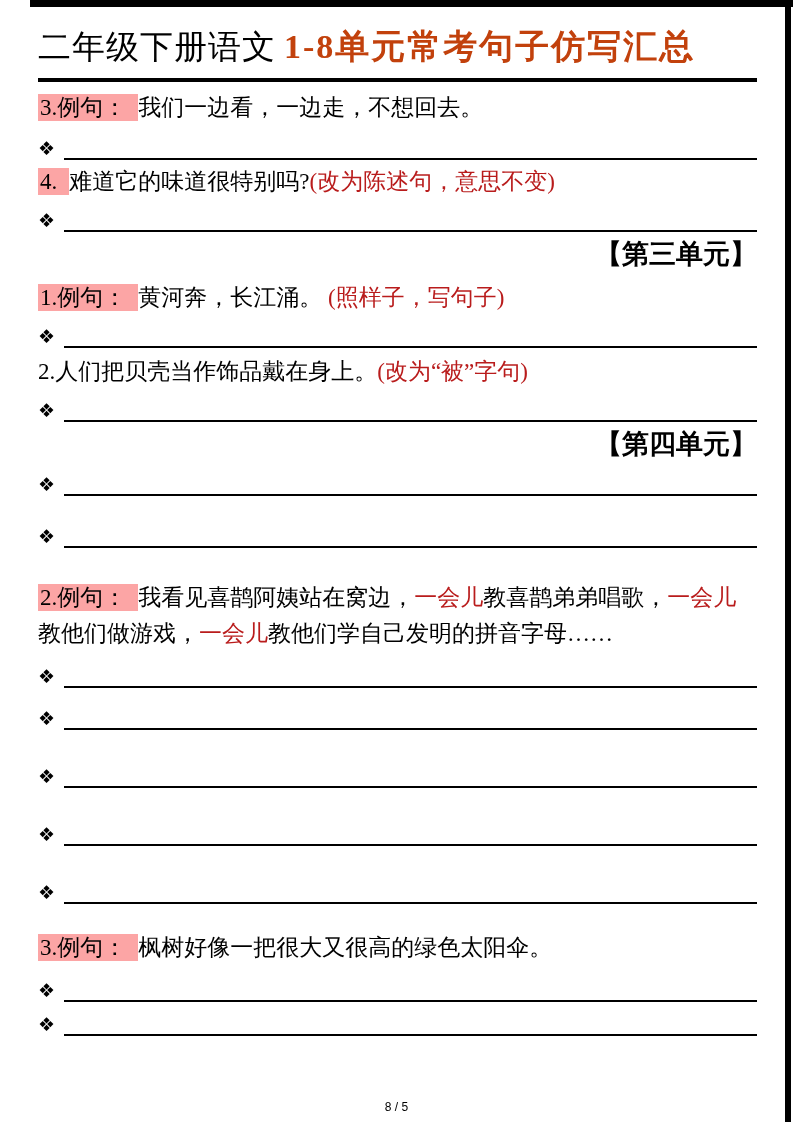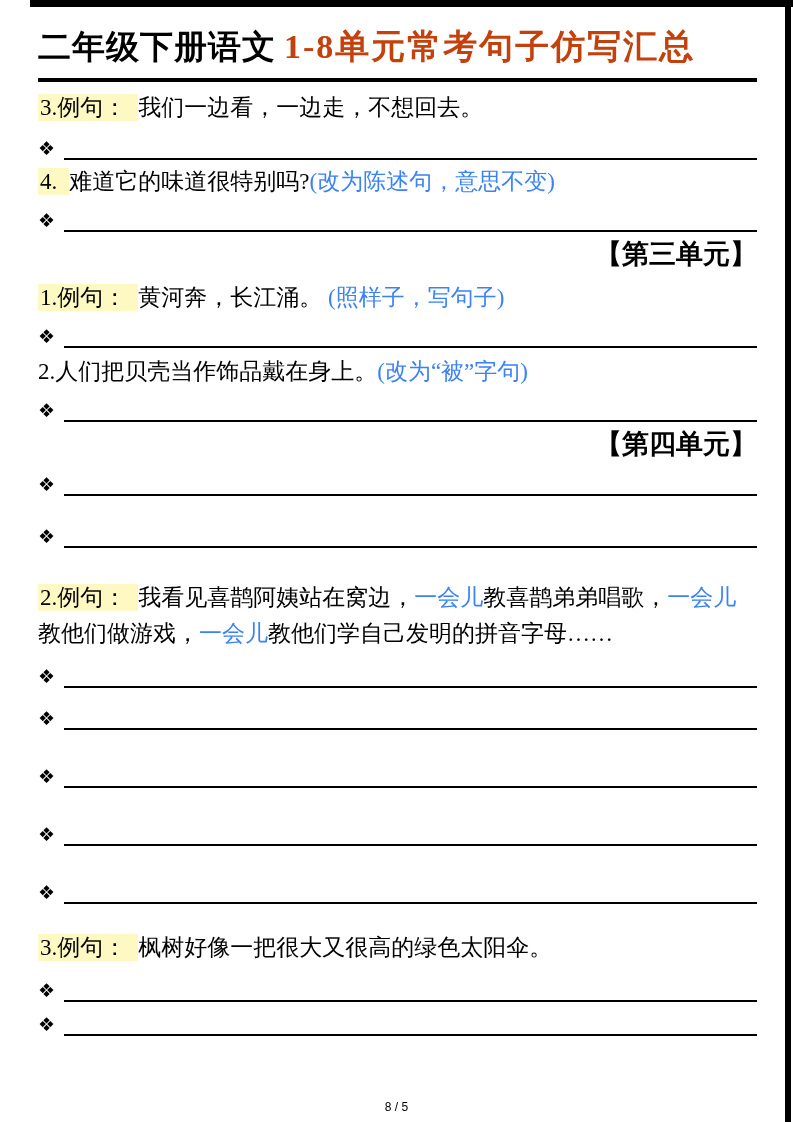--- a/index.html
+++ b/index.html
@@ -14,26 +14,26 @@
   .border-top-bar { position:absolute; top:0; left:30px; right:0; height:7px; background:#000; }
   .border-right-bar { position:absolute; top:0; right:2px; width:6px; height:1122px; background:#000; }
 
   .content { padding:24px 36px 0 38px; }
 
   .header {
     display:flex; align-items:baseline;
     border-bottom:4px solid #000;
     padding-bottom:8px;
   }
-  .title-black { font-size:33px; font-weight:bold; letter-spacing:1px; }
+  .title-black { font-size:33px; font-weight:normal; letter-spacing:1px; }
   .title-red { font-size:34px; font-weight:bold; color:#c2410c; margin-left:8px; letter-spacing:2px; }
 
   .q { font-size:23px; line-height:36px; }
-  .hl { background:#fef9c3; padding:1px 12px 1px 2px; }
-  .red { color:#3b82f6; }
+  .hl { background:#fca5a5; padding:1px 12px 1px 2px; }
+  .red { color:#b91c1c; }
 
   .ans { display:flex; align-items:flex-end; height:30px; }
   .bullet { font-size:19px; line-height:1; margin-right:9px; margin-bottom:2px; }
   .line { flex:1; border-bottom:2px solid #000; height:100%; }
 
   .sec { text-align:right; font-weight:bold; font-size:27px; line-height:36px; }
 
   .mt2{margin-top:2px}.mt4{margin-top:4px}.mt6{margin-top:6px}.mt8{margin-top:8px}
   .mt12{margin-top:12px}.mt16{margin-top:32px}.mt22{margin-top:22px}
   .mt26{margin-top:26px}.mt28{margin-top:28px}

